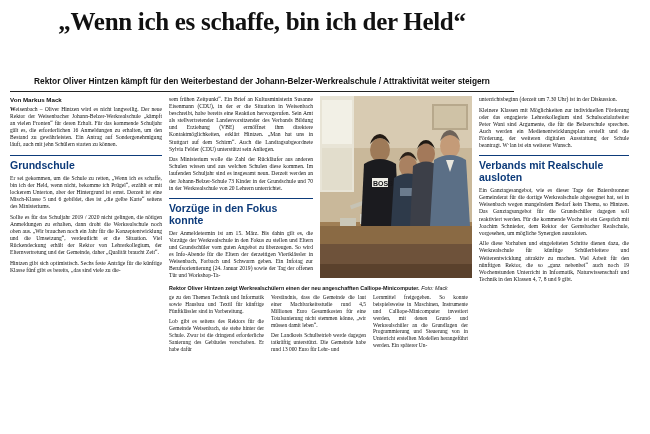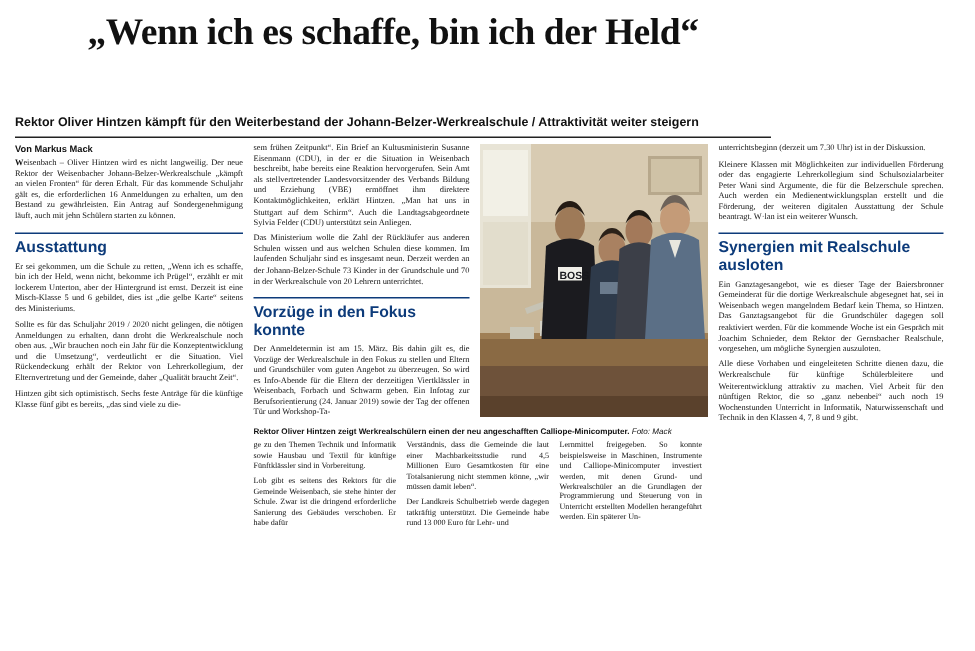--- a/index.html
+++ b/index.html
@@ -24,21 +24,21 @@
   .headline {
     font-family: "Liberation Serif", serif;
     font-weight: bold;
     font-size: 25px;
     line-height: 27px;
     text-align: center;
     letter-spacing: -0.3px;
     margin: 2px 0 3px 0;
   }
   .subhead {
-    text-align: left;
+    text-align: center;
     font-family: "Liberation Sans", sans-serif;
     font-weight: bold;
     font-size: 8.3px;
     line-height: 11px;
     margin-bottom: 4px;
     margin-top: 41px;
   }
   .rule {
     border-top: 1px solid #222;
     margin: 3px 0 4px 0;
@@ -140,21 +140,21 @@
 
   <h1 class="headline">„Wenn ich es schaffe, bin ich der Held“</h1>
   <div class="subhead">Rektor Oliver Hintzen kämpft für den Weiterbestand der Johann-Belzer-Werkrealschule / Attraktivität weiter steigern</div>
   <div class="rule"></div>
 
   <div class="cols">
 
     <div class="col">
       <div class="byline">Von Markus Mack</div>
       <p class="lead">Weisenbach – Oliver Hintzen wird es nicht langweilig. Der neue Rektor der Weisenbacher Johann-Belzer-Werkrealschule „kämpft an vielen Fronten“ für deren Erhalt. Für das kommende Schuljahr gält es, die erforderlichen 16 Anmeldungen zu erhalten, um den Bestand zu gewährleisten. Ein Antrag auf Sondergenehmigung läuft, auch mit jehn Schülern starten zu können.</p>
-      <div class="section-title">Ausstattung</div>
+      <div class="section-title">Grundschule</div>
       <p>Er sei gekommen, um die Schule zu retten, „Wenn ich es schaffe, bin ich der Held, wenn nicht, bekomme ich Prügel“, erzählt er mit lockerem Unterton, aber der Hintergrund ist ernst. Derzeit ist eine Misch-Klasse 5 und 6 gebildet, dies ist „die gelbe Karte“ seitens des Ministeriums.</p>
       <p>Sollte es für das Schuljahr 2019 / 2020 nicht gelingen, die nötigen Anmeldungen zu erhalten, dann droht die Werkrealschule noch oben aus. „Wir brauchen noch ein Jahr für die Konzeptentwicklung und die Umsetzung“, verdeutlicht er die Situation. Viel Rückendeckung erhält der Rektor von Lehrerkollegium, der Elternvertretung und der Gemeinde, daher „Qualität braucht Zeit“.</p>
       <p>Hintzen gibt sich optimistisch. Sechs feste Anträge für die künftige Klasse fünf gibt es bereits, „das sind viele zu die-</p>
     </div>
 
     <div class="col-center">
 
       <div class="twocol-text">
         <div class="sub">
           <p>sem frühen Zeitpunkt“. Ein Brief an Kultusministerin Susanne Eisenmann (CDU), in der er die Situation in Weisenbach beschreibt, habe bereits eine Reaktion hervorgerufen. Sein Amt als stellvertretender Landesvorsitzender des Verbands Bildung und Erziehung (VBE) ermöffnet ihm direktere Kontaktmöglichkeiten, erklärt Hintzen. „Man hat uns in Stuttgart auf dem Schirm“. Auch die Landtagsabgeordnete Sylvia Felder (CDU) unterstützt sein Anliegen.</p>
@@ -242,19 +242,19 @@
         </div>
         <div class="mini-col">
           <p>Lernmittel freigegeben. So konnte beispielsweise in Maschinen, Instrumente und Calliope-Minicomputer investiert werden, mit denen Grund- und Werkrealschüler an die Grundlagen der Programmierung und Steuerung von in Unterricht erstellten Modellen herangeführt werden. Ein späterer Un-</p>
         </div>
       </div>
     </div>
 
     <div class="right-col">
       <p>unterrichtsbeginn (derzeit um 7.30 Uhr) ist in der Diskussion.</p>
       <p>Kleinere Klassen mit Möglichkeiten zur individuellen Förderung oder das engagierte Lehrerkollegium sind Schulsozialarbeiter Peter Wani sind Argumente, die für die Belzerschule sprechen. Auch werden ein Medienentwicklungsplan erstellt und die Förderung, der weiteren digitalen Ausstattung der Schule beantragt. W·lan ist ein weiterer Wunsch.</p>
-      <div class="section-title">Synergien mit Realschule ausloten</div>
+      <div class="section-title">Verbands mit Realschule ausloten</div>
       <p>Ein Ganztagesangebot, wie es dieser Tage der Baiersbronner Gemeinderat für die dortige Werkrealschule abgesegnet hat, sei in Weisenbach wegen mangelndem Bedarf kein Thema, so Hintzen. Das Ganztagsangebot für die Grundschüler dagegen soll reaktiviert werden. Für die kommende Woche ist ein Gespräch mit Joachim Schnieder, dem Rektor der Gernsbacher Realschule, vorgesehen, um mögliche Synergien auszuloten.</p>
       <p>Alle diese Vorhaben und eingeleiteten Schritte dienen dazu, die Werkrealschule für künftige Schülerbleitere und Weiterentwicklung attraktiv zu machen. Viel Arbeit für den nünftigen Rektor, die so „ganz nebenbei“ auch noch 19 Wochenstunden Unterricht in Informatik, Naturwissenschaft und Technik in den Klassen 4, 7, 8 und 9 gibt.</p>
     </div>
 
   </div>
 </div>
 
 </body></html>

